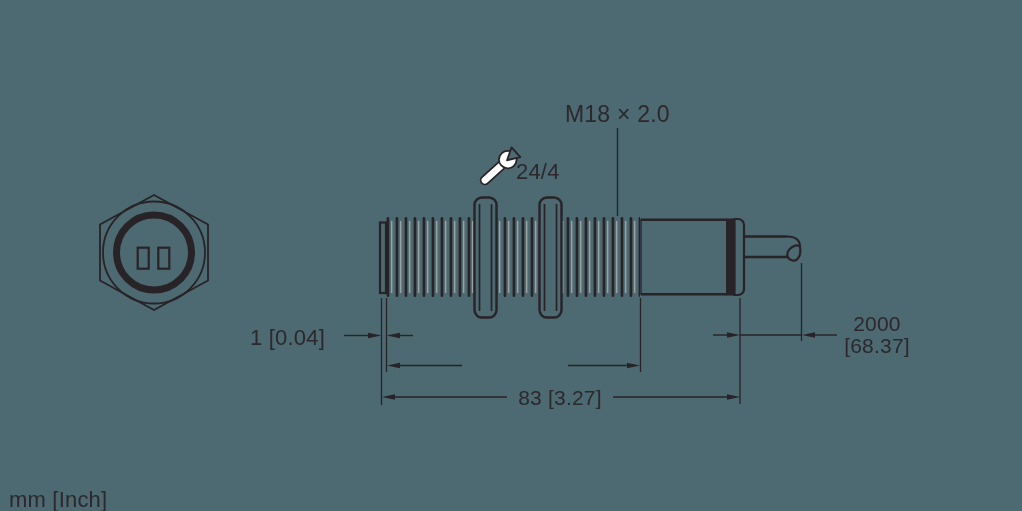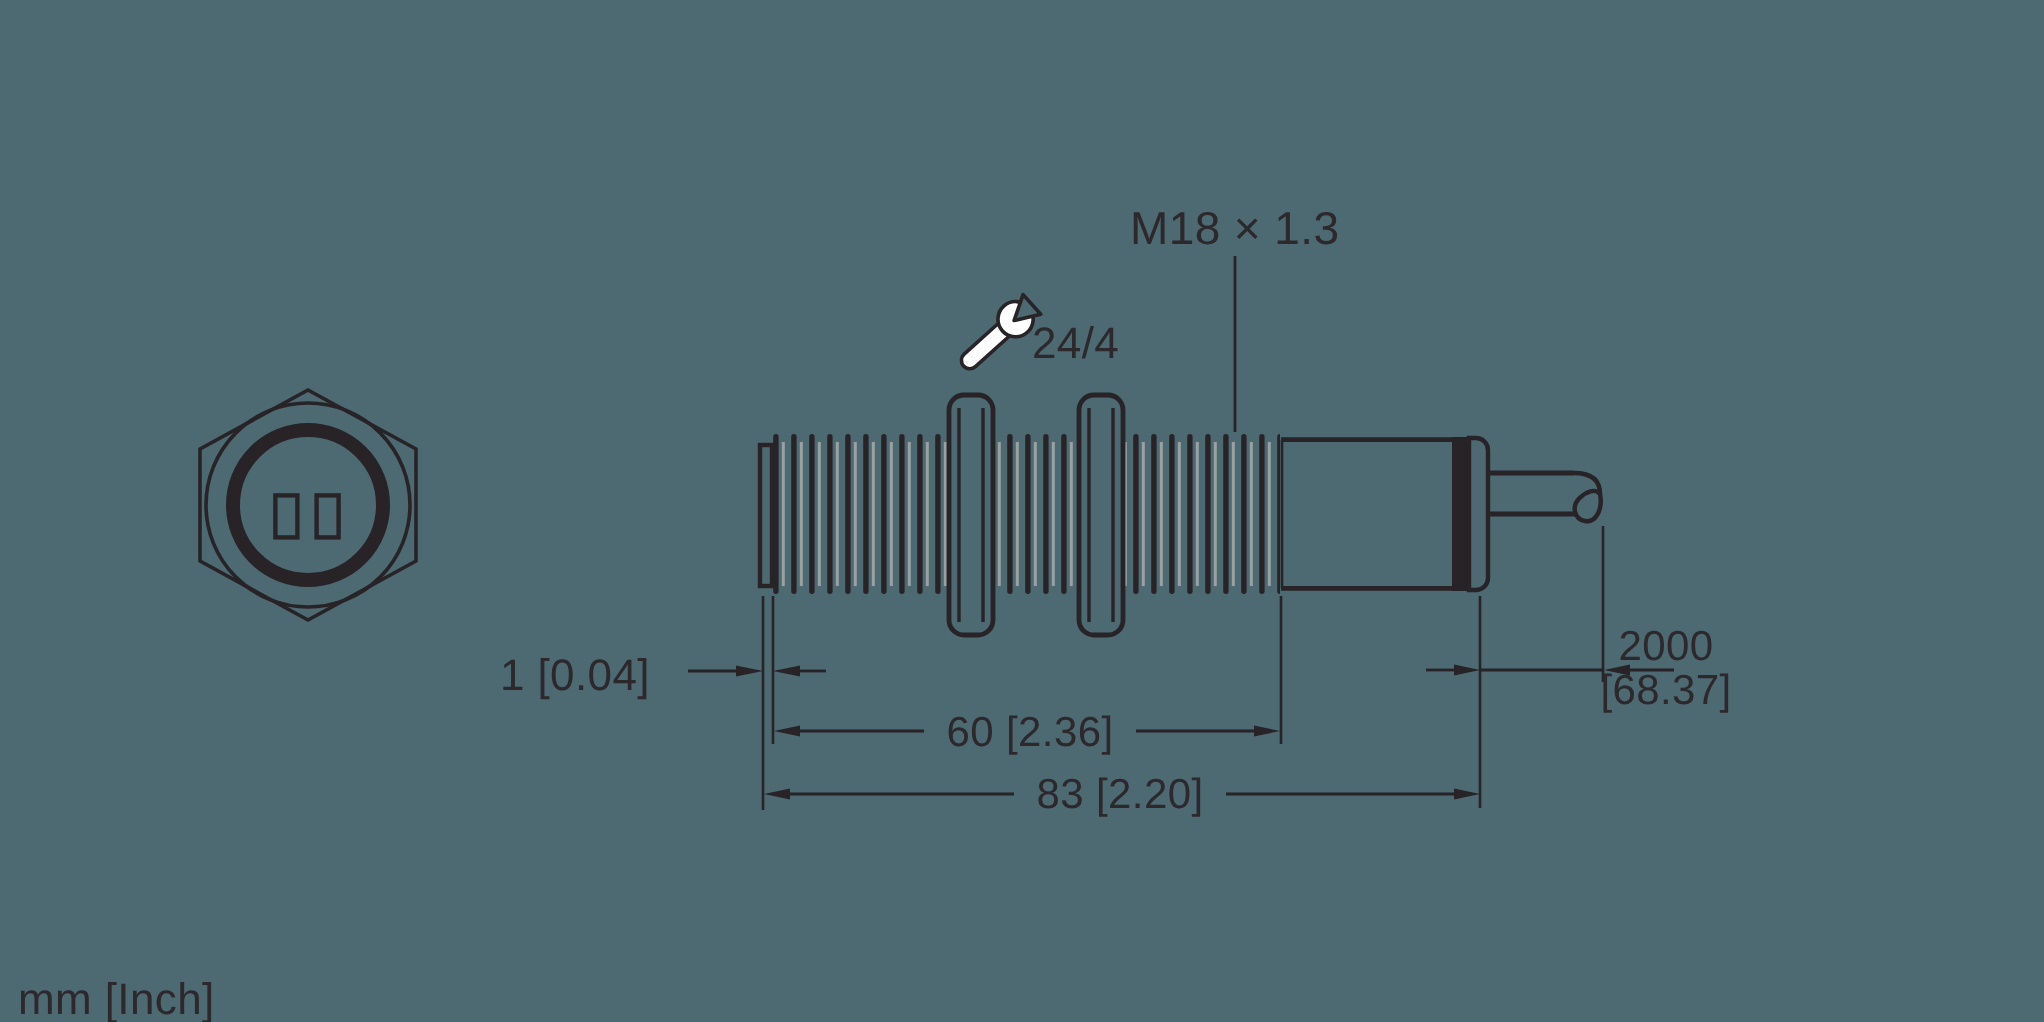--- a/index.html
+++ b/index.html
@@ -14,21 +14,21 @@
   .lbl{
     position:absolute;color:var(--text,#2c282c);
     font-family:"Liberation Sans", sans-serif;
     white-space:nowrap;letter-spacing:.2px;
   }
   .lbl-m18{left:565px;top:101px;font-size:23px;}
   .lbl-wrench{left:516px;top:159px;font-size:22px;text-align:right;}
   .lbl-dim1{left:250px;top:325px;width:88px;font-size:22px;text-align:left;}
   .lbl-dim60{left:464px;top:355px;width:102px;font-size:21px;text-align:center;}
   .lbl-dim83{left:509px;top:386px;width:102px;font-size:21px;text-align:center;}
-  .lbl-2000{left:796px;top:313px;width:74px;font-size:21px;line-height:22px;text-align:center;}
+  .lbl-2000{left:840px;top:313px;width:74px;font-size:21px;line-height:22px;text-align:center;}
   .lbl-units{left:9px;top:487px;font-size:22px;}
   
   .ln{stroke:var(--line,#272327);fill:none;}
   .ln-fill{stroke:var(--line,#272327);fill:var(--bg,#4d6972);}
   .solid{fill:var(--line,#272327);stroke:none;}
   .thin{stroke-width:1.4;}
 </style>
 </head>
 <body>
 
@@ -121,29 +121,28 @@
 
     <g>
       <line class="ln thin" x1="713" y1="335" x2="728" y2="335"></line>
       <polygon class="solid" points="740,335 727,332.3 727,337.7"></polygon>
       <line class="ln thin" x1="740" y1="335" x2="802" y2="335"></line>
       <polygon class="solid" points="802,335 815,332.3 815,337.7"></polygon>
       <line class="ln thin" x1="815" y1="335" x2="837" y2="335"></line>
     </g>
   </svg>
 
-  <div class="lbl lbl-m18">M18 × 1.3</div>
+  <div class="lbl lbl-m18">M18 × 2.0</div>
 
   <div class="lbl lbl-wrench">24/4</div>
 
   <div class="lbl lbl-dim1">1 [0.04]</div>
 
-  <div class="lbl lbl-dim60">60 [2.36]</div>
 
-  <div class="lbl lbl-dim83">83 [2.20]</div>
+  <div class="lbl lbl-dim83">83 [3.27]</div>
 
   <div class="lbl lbl-2000">
     <div>2000</div>
     <div>[68.37]</div>
   </div>
 
   <div class="lbl lbl-units">mm [Inch]</div>
 </div>
 
 </body></html>

